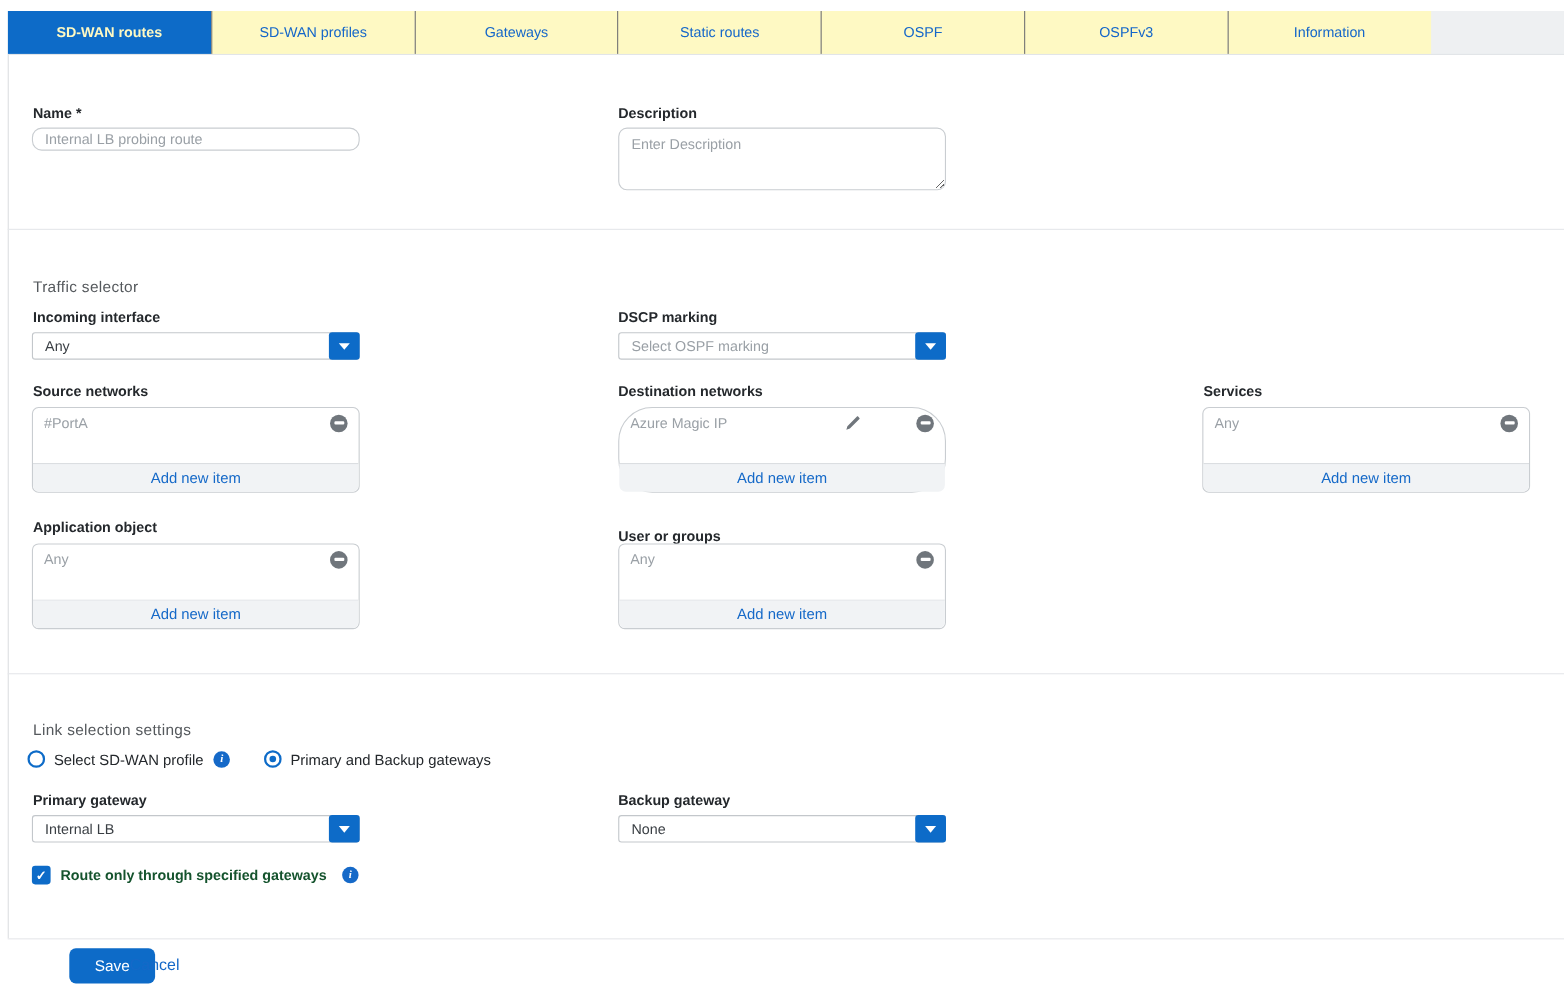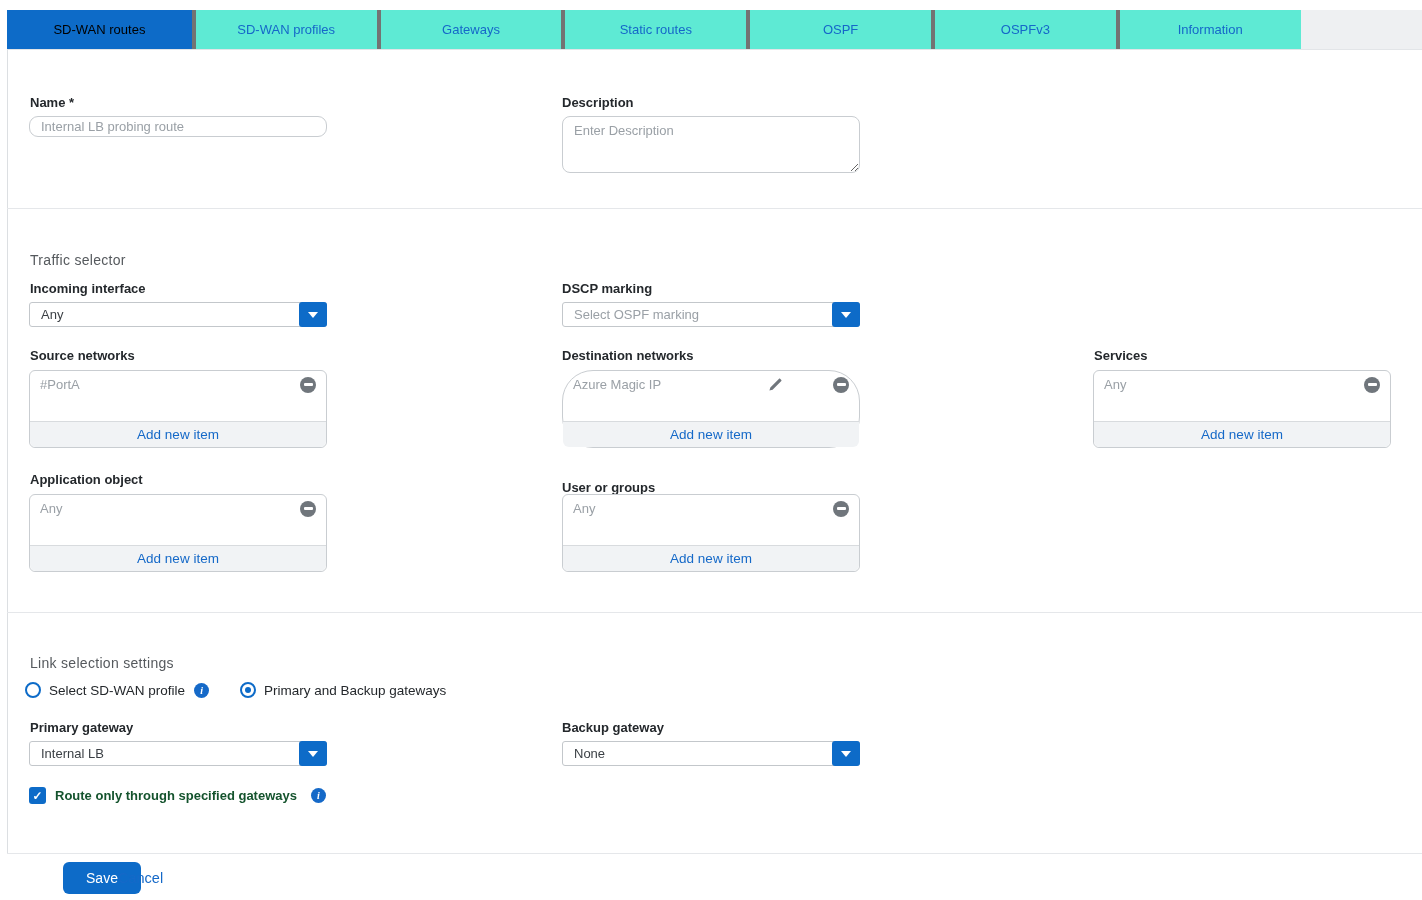--- a/index.html
+++ b/index.html
@@ -4,24 +4,24 @@
 <style>
   * { box-sizing: border-box; margin: 0; padding: 0; }
   html,body { background:#fff; }
   body { font-family: "Liberation Sans", sans-serif; }
   #canvas { position:relative; width:1422px; height:900px; background:#fff; overflow:hidden; }
 
   
   .tabbar { position:absolute; left:7px; top:10px; right:0; height:40px;
             display:flex; overflow:hidden; background:#eef0f2; border-bottom:1px solid #e2e5e8; }
   .tab { flex:0 0 184.8px; display:flex; align-items:center; justify-content:center;
-         font-size:13px; color:#1567c9; background:#5eead4; border-left:4px solid #737373;
+         font-size:13px; color:#1567c9; background:#fef9c3; border-left:1px solid #737373;
          cursor:pointer; white-space:nowrap; }
   .tab:first-child { border-left:none; }
-  .tab.active { background:#0d6bc8; color:#000000; font-weight:400; border-left:none; }
+  .tab.active { background:#0d6bc8; color:#fef9c3; font-weight:700; border-left:none; }
 
   
   .panel { position:absolute; left:7px; top:50px; right:0; height:803px;
            background:#fff; border-left:1px solid #dcdfe2; }
   .divider { position:absolute; left:7px; right:0; height:1px; background:#e5e7ea; }
 
   .field-label { position:absolute; font-size:13px; font-weight:700; color:#24282c; white-space:nowrap; }
   .section-heading { position:absolute; font-size:14px; font-weight:400; color:#55595d; letter-spacing:.3px;margin-top:24px; }
 
   .text-input { position:absolute; width:298px; height:21px; border:1px solid #c9cdd1;

